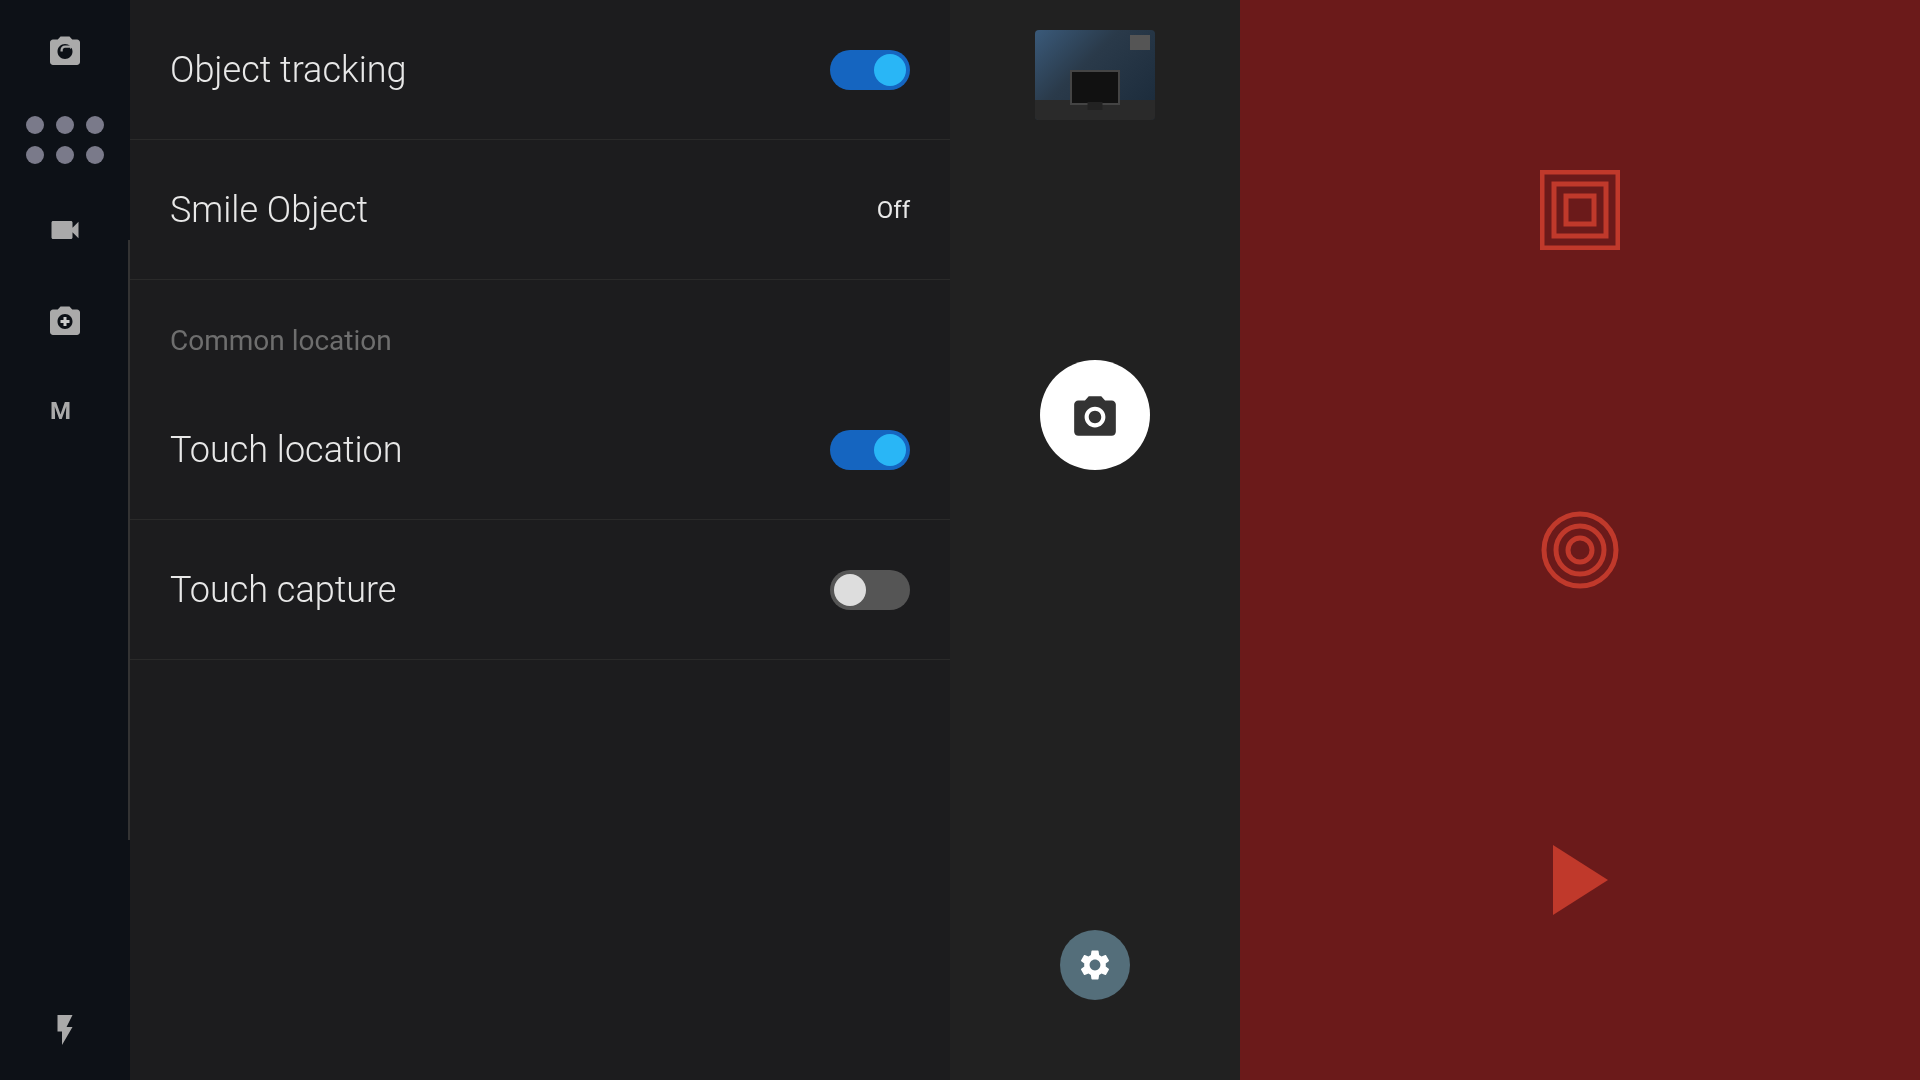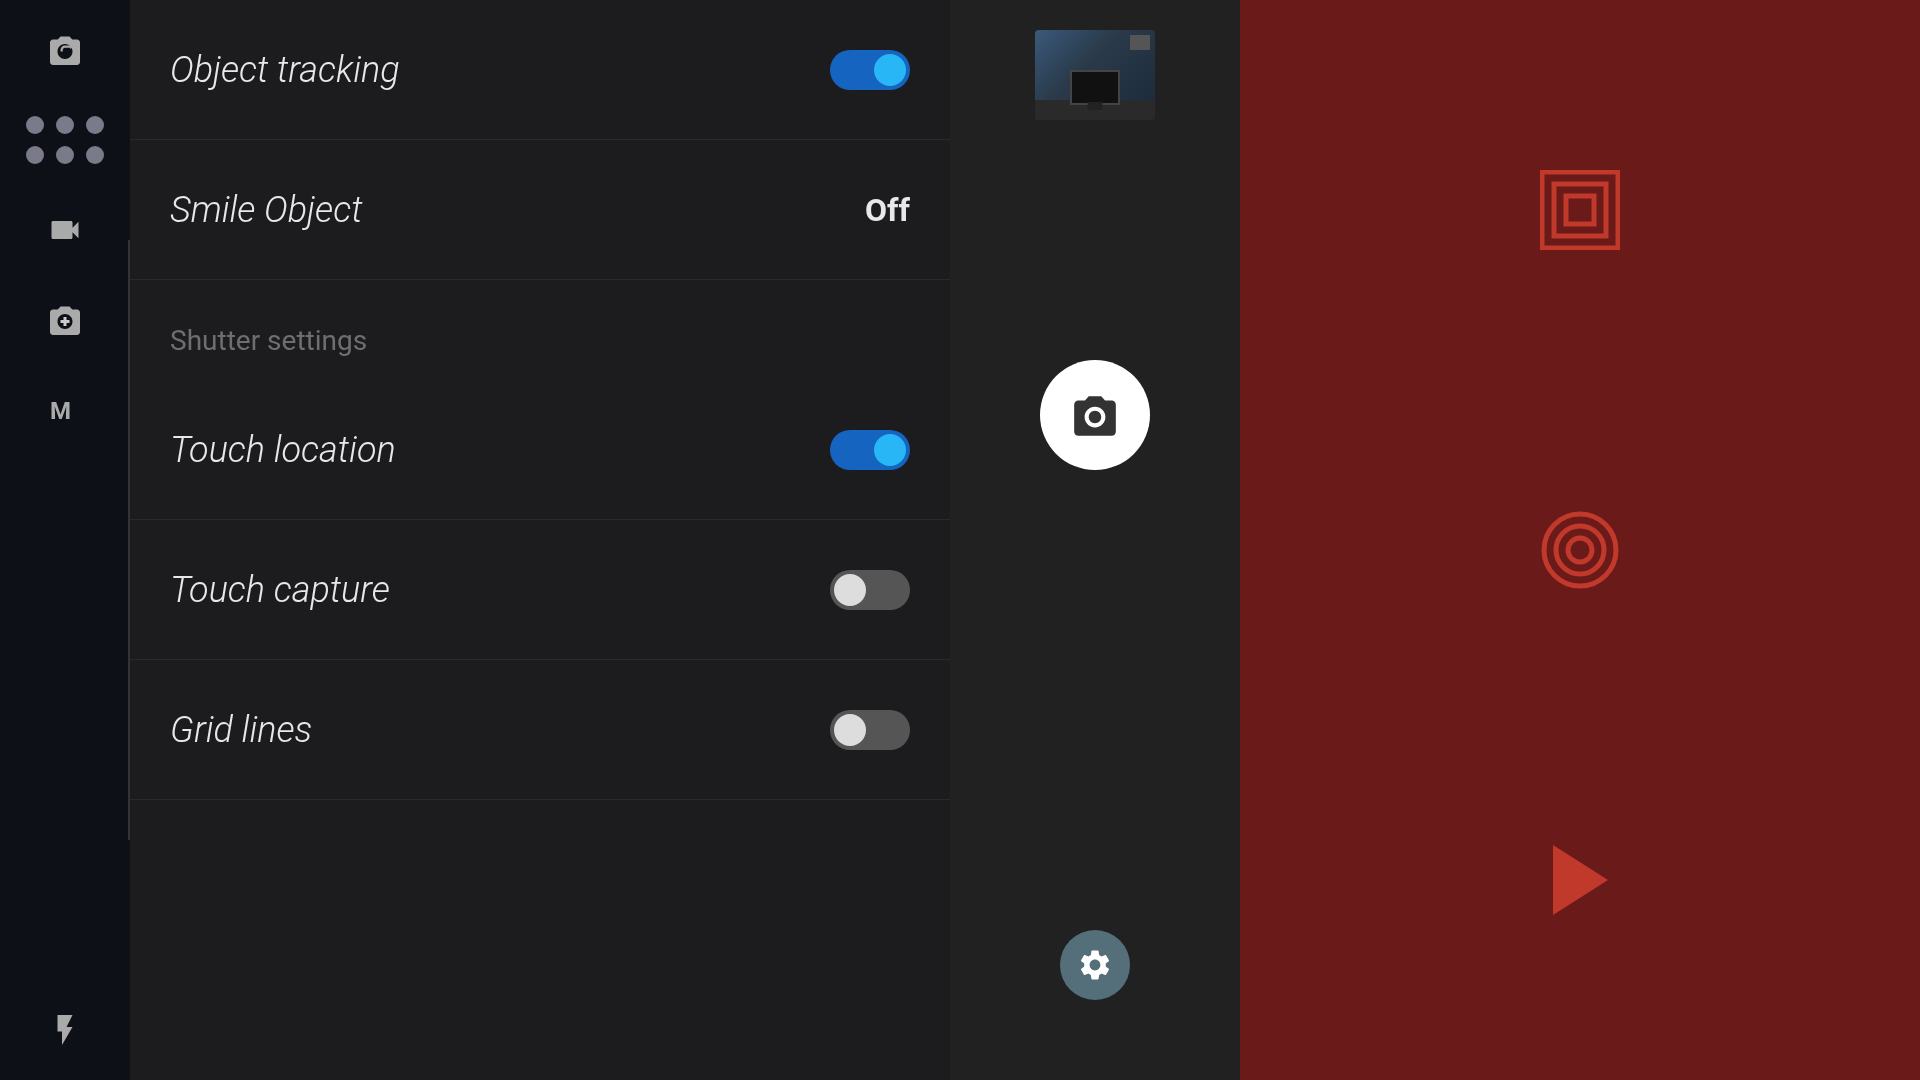--- a/index.html
+++ b/index.html
@@ -68,21 +68,20 @@
       justify-content: space-between;
       padding: 0 40px;
       height: 140px;
       border-bottom: 1px solid #2a2a2a;
     }
 
     .setting-label {
       color: #e8e8e8;
       font-size: 36px;
       font-weight: 300;
-      font-style: italic;
     }
 
     .section-header {
       padding: 30px 40px 10px;
       height: 100px;
       display: flex;
       align-items: center;
     }
 
     .section-header-text {
@@ -123,22 +122,22 @@
       position: absolute;
       top: 4px;
       width: 32px;
       height: 32px;
       border-radius: 50%;
       transition: left 0.2s;
     }
 
     .setting-value {
       color: #e8e8e8;
-      font-size: 32px;
-      font-weight: 700;
+      font-size: 24px;
+      font-weight: 400;
     }
 
     
     .right-panel {
       width: 290px;
       height: 1080px;
       background: #212121;
       display: flex;
       flex-direction: column;
       align-items: center;
@@ -297,43 +296,37 @@
       <div class="toggle-knob"></div>
     </div>
   </div>
 
   <div class="setting-row">
     <span class="setting-label">Smile Object</span>
     <span class="setting-value">Off</span>
   </div>
 
   <div class="section-header">
-    <span class="section-header-text">Shutter settings</span>
+    <span class="section-header-text">Common location</span>
   </div>
 
   <div class="setting-row">
     <span class="setting-label">Touch location</span>
     <div class="toggle toggle-on">
       <div class="toggle-knob"></div>
     </div>
   </div>
 
   <div class="setting-row">
     <span class="setting-label">Touch capture</span>
     <div class="toggle toggle-off">
       <div class="toggle-knob"></div>
     </div>
   </div>
 
-  <div class="setting-row">
-    <span class="setting-label">Grid lines</span>
-    <div class="toggle toggle-off">
-      <div class="toggle-knob"></div>
-    </div>
-  </div>
 
 </div>
 
 <div class="right-panel">
 
   <div class="thumbnail-preview">
     <div class="thumbnail-preview-inner">
 
       <div style="position:absolute;bottom:0;left:0;right:0;height:20px;background:#2a2a2a;"></div>
       <div style="position:absolute;bottom:15px;left:50%;transform:translateX(-50%);width:50px;height:35px;background:#111;border:2px solid #444;"></div>

